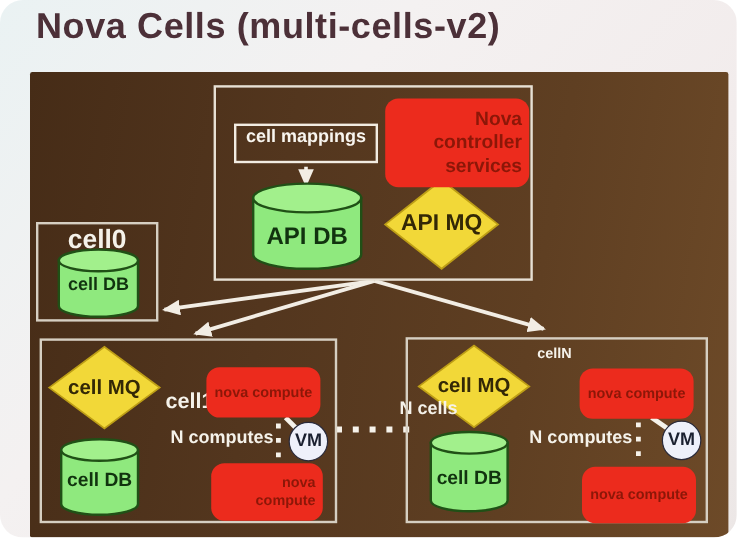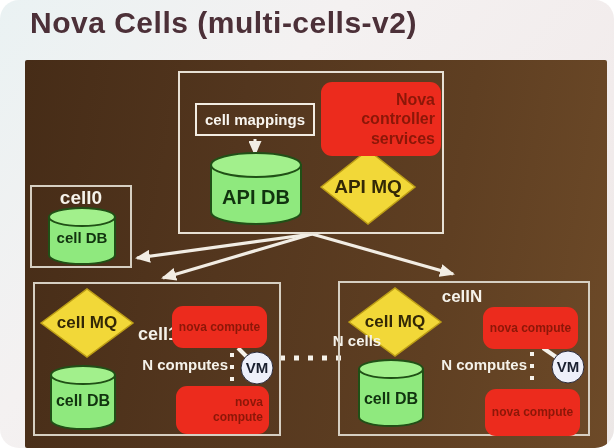--- a/index.html
+++ b/index.html
@@ -34,21 +34,21 @@
   }
   .cell-box {
     position: absolute;
     border: 2px solid #d6cfc2;
   }
   .label { position: absolute; color: #f5f2ea; font-weight: bold; text-align: center; }
 
   .mappings-box {
     position: absolute; left: 170px; top: 43px; width: 120px; height: 33px;
     border: 2px solid #f2ece2;
-    display: flex; align-items: center; justify-content: center;
+    display: flex; justify-content: center;
     color: #f8f5ef; font-size: 15px; font-weight: bold;
   }
   .red-box {
     position: absolute;
     background: #ec2b1d;
     border-radius: 11px;
     display: flex; align-items: center; justify-content: center;
     text-align: right;
     color: #8c1708; font-weight: bold; line-height: 1.22;
     padding: 2px 6px;
@@ -127,40 +127,40 @@
     </div>
 
     <div class="red-box controller">
       <span>Nova controller services</span>
     </div>
 
     <div class="label mq-label" style="left:293px; top:116px; width:100px; font-size:19px;">API MQ</div>
     <div class="label db-label" style="left:181px; top:126px; width:100px; font-size:20px;">API DB</div>
 
     <div class="cell-box" style="left:5px; top:125px; width:102px; height:83px;"></div>
-    <div class="label" style="left:5px; top:127px; width:102px; font-size:19px;">cell0</div>
+    <div class="label" style="left:5px; top:127px; width:102px; font-size:22px;">cell0</div>
     <div class="label db-label" style="left:17px; top:169px; width:80px; font-size:15px;">cell DB</div>
 
     <div class="cell-box" style="left:8px; top:222px; width:248px; height:154px;"></div>
     <div class="label" style="left:100px; top:228px; width:66px; font-size:18px;margin-top:36px;">cell1</div>
     <div class="label mq-label" style="left:17px; top:253px; width:90px; font-size:17px;">cell MQ</div>
     <div class="label db-label" style="left:13px; top:332px; width:90px; font-size:16px;">cell DB</div>
     <div class="red-box compute" style="left:147px; top:246px; width:95px; height:42px;">
       <span>nova compute</span>
     </div>
     <div class="red-box compute" style="left:151px; top:326px; width:93px; height:48px;">
       <span>nova compute</span>
     </div>
     <div class="label" style="left:104px; top:296px; width:99px; font-size:15px; text-align:right;">N computes</div>
     <div class="label vm-label" style="left:216px; top:299px; width:32px; font-size:15px;">VM</div>
 
     <div class="label" style="left:256px; top:272px; width:64px; font-size:15px;margin-left:44px;">N cells</div>
 
     <div class="cell-box" style="left:313px; top:221px; width:252px; height:155px;"></div>
-    <div class="label" style="left:402px; top:227px; width:70px; font-size:17px;">cellN</div>
+    <div class="label" style="left:402px; top:227px; width:70px; font-size:12px;">cellN</div>
     <div class="label mq-label" style="left:325px; top:252px; width:90px; font-size:17px;">cell MQ</div>
     <div class="label db-label" style="left:321px; top:330px; width:90px; font-size:16px;">cell DB</div>
     <div class="red-box compute" style="left:458px; top:247px; width:95px; height:42px;">
       <span>nova compute</span>
     </div>
     <div class="red-box compute" style="left:460px; top:329px; width:95px; height:47px;">
       <span>nova compute</span>
     </div>
     <div class="label" style="left:404px; top:296px; width:98px; font-size:15px; text-align:right;">N computes</div>
     <div class="label vm-label" style="left:527px; top:298px; width:32px; font-size:15px;">VM</div>

